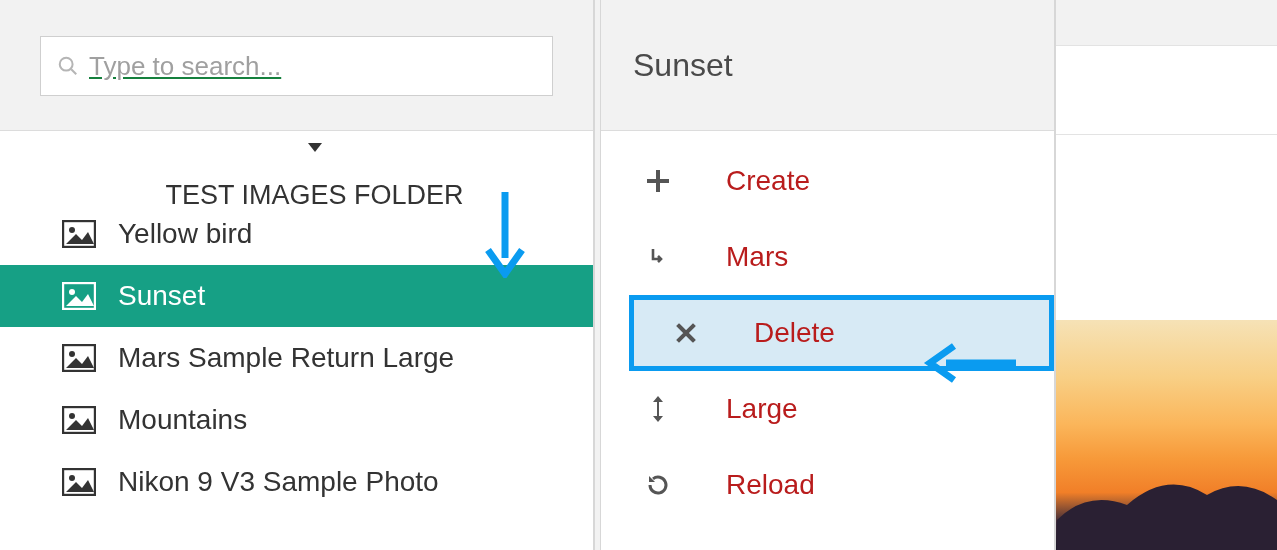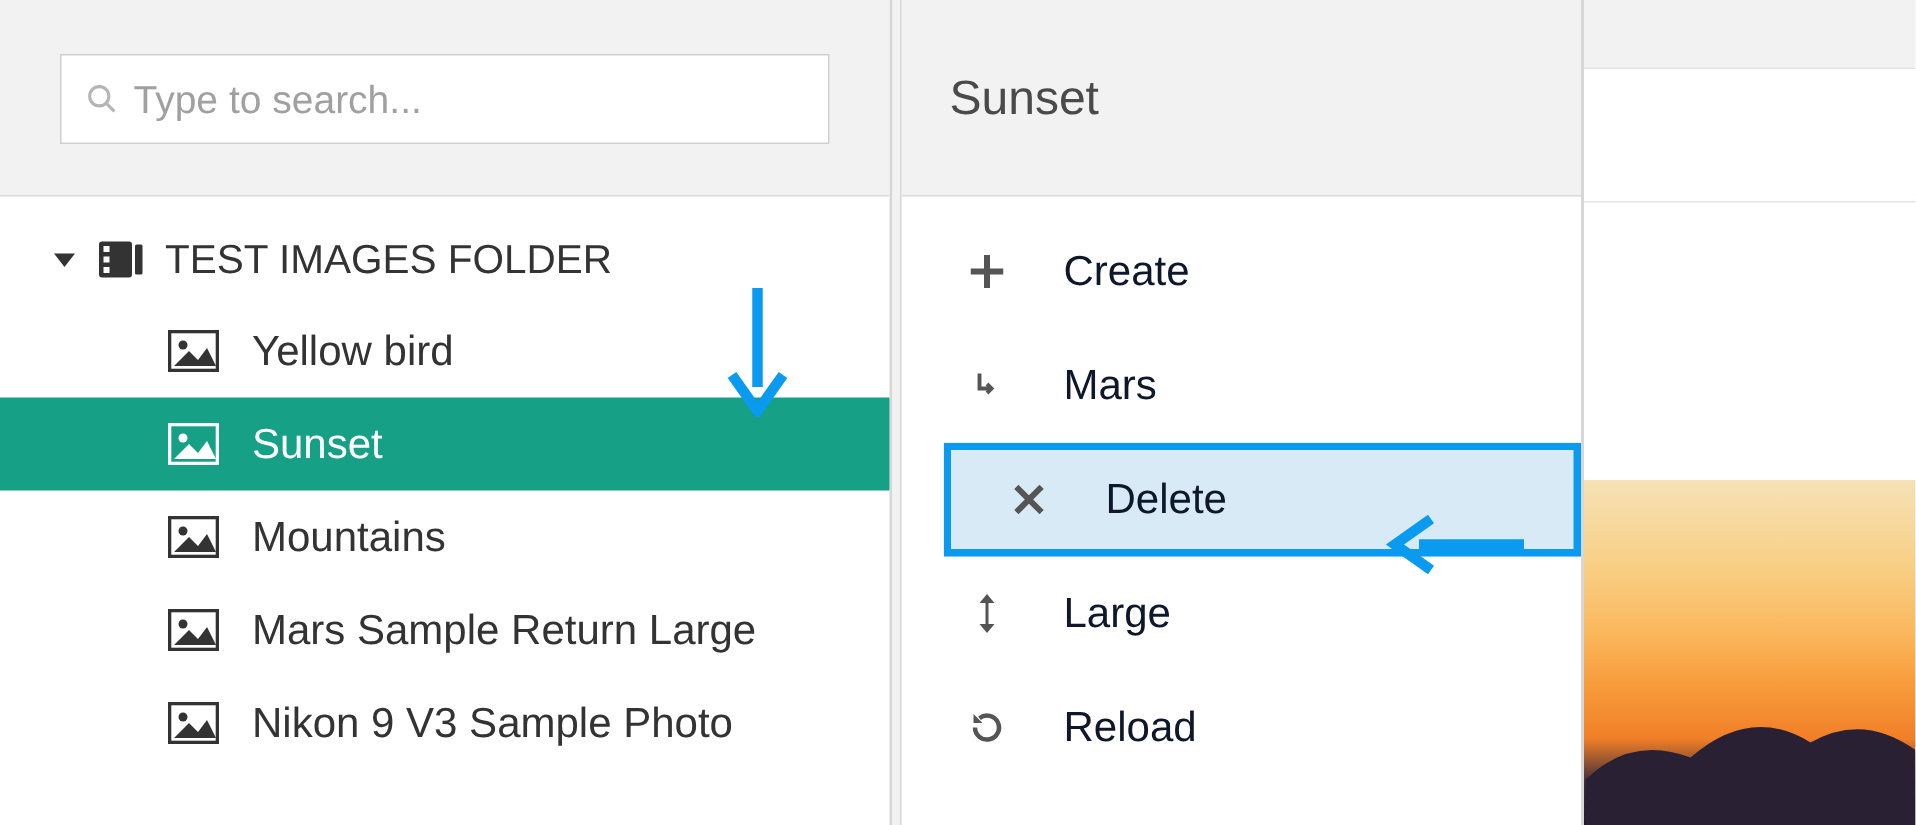--- a/index.html
+++ b/index.html
@@ -38,50 +38,52 @@
     height: 60px;
     padding: 0 16px;
     border: 1px solid #cfcfcf;
     background: #fff;
   }
   .search-box svg { flex: 0 0 auto; }
   .search-input {
     border: none;
     outline: none;
     font-size: 26px;
-    color: #ef4444;
+    color: #15803d;
     width: 100%;
     background: transparent;
+    text-decoration: underline;
   }
   .search-input::placeholder { color: #a0a0a0; }
 
   .tree {
     padding-top: 12px;
   }
   .folder-row {
     display: flex;
     align-items: center;
     height: 60px;
     padding-left: 36px;
     gap: 14px;
     font-size: 27px;
     color: #333;
     cursor: pointer;
+    flex-direction: column;
   }
   .caret {
     width: 0; height: 0;
     border-left: 7px solid transparent;
     border-right: 7px solid transparent;
     border-top: 9px solid #333;
   }
   .file-row {
     display: flex;
     align-items: center;
     height: 62px;
-    padding-left: 112px;
+    padding-left: 62px;
     gap: 22px;
     font-size: 28px;
     color: #333;
     cursor: pointer;
   }
   .file-row.selected {
     background: #16a085;
     color: #fff;
   }
   .img-icon {
@@ -110,23 +112,23 @@
     color: #4a4a4a;
   }
   .menu {
     padding: 12px 0 0 0;
   }
   .menu-item {
     display: flex;
     align-items: center;
     height: 76px;
     padding-left: 40px;
-    gap: 34px;
+    gap: 51px;
     font-size: 28px;
-    color: #0f172a;
+    color: #b91c1c;
     cursor: pointer;
     position: relative;
   }
   .menu-item .mi-icon {
     width: 34px;
     display: flex;
     justify-content: center;
     color: #555;
   }
   .menu-item.highlight {
@@ -241,30 +243,30 @@
         </svg>
         <span>Sunset</span>
       </div>
 
       <div class="file-row">
         <svg class="img-icon" viewBox="0 0 34 28">
           <rect x="1" y="1" width="32" height="26" fill="none" stroke="#333" stroke-width="2.4"></rect>
           <circle cx="10" cy="10" r="3" fill="#333"></circle>
           <path d="M4 24 L14 14 L20 20 L26 12 L32 24 Z" fill="#333"></path>
         </svg>
-        <span>Mountains</span>
+        <span>Mars Sample Return Large</span>
       </div>
 
       <div class="file-row">
         <svg class="img-icon" viewBox="0 0 34 28">
           <rect x="1" y="1" width="32" height="26" fill="none" stroke="#333" stroke-width="2.4"></rect>
           <circle cx="10" cy="10" r="3" fill="#333"></circle>
           <path d="M4 24 L14 14 L20 20 L26 12 L32 24 Z" fill="#333"></path>
         </svg>
-        <span>Mars Sample Return Large</span>
+        <span>Mountains</span>
       </div>
 
       <div class="file-row">
         <svg class="img-icon" viewBox="0 0 34 28">
           <rect x="1" y="1" width="32" height="26" fill="none" stroke="#333" stroke-width="2.4"></rect>
           <circle cx="10" cy="10" r="3" fill="#333"></circle>
           <path d="M4 24 L14 14 L20 20 L26 12 L32 24 Z" fill="#333"></path>
         </svg>
         <span>Nikon 9 V3 Sample Photo</span>
       </div>

